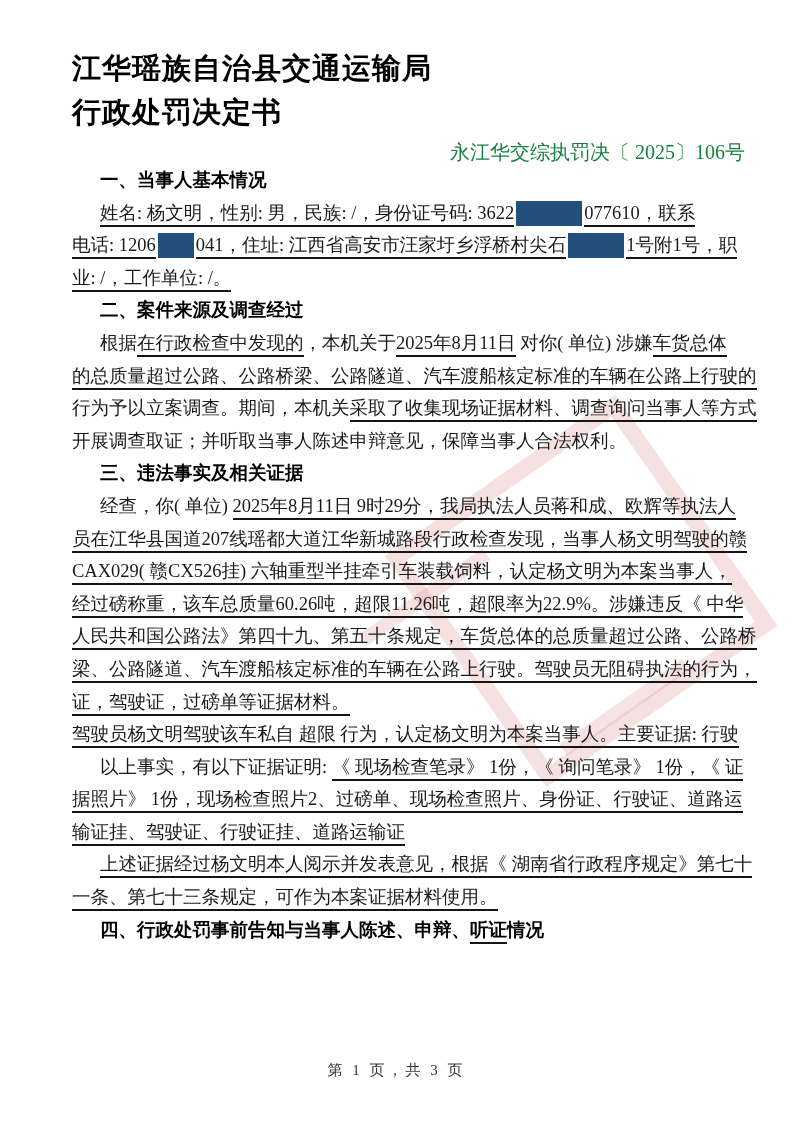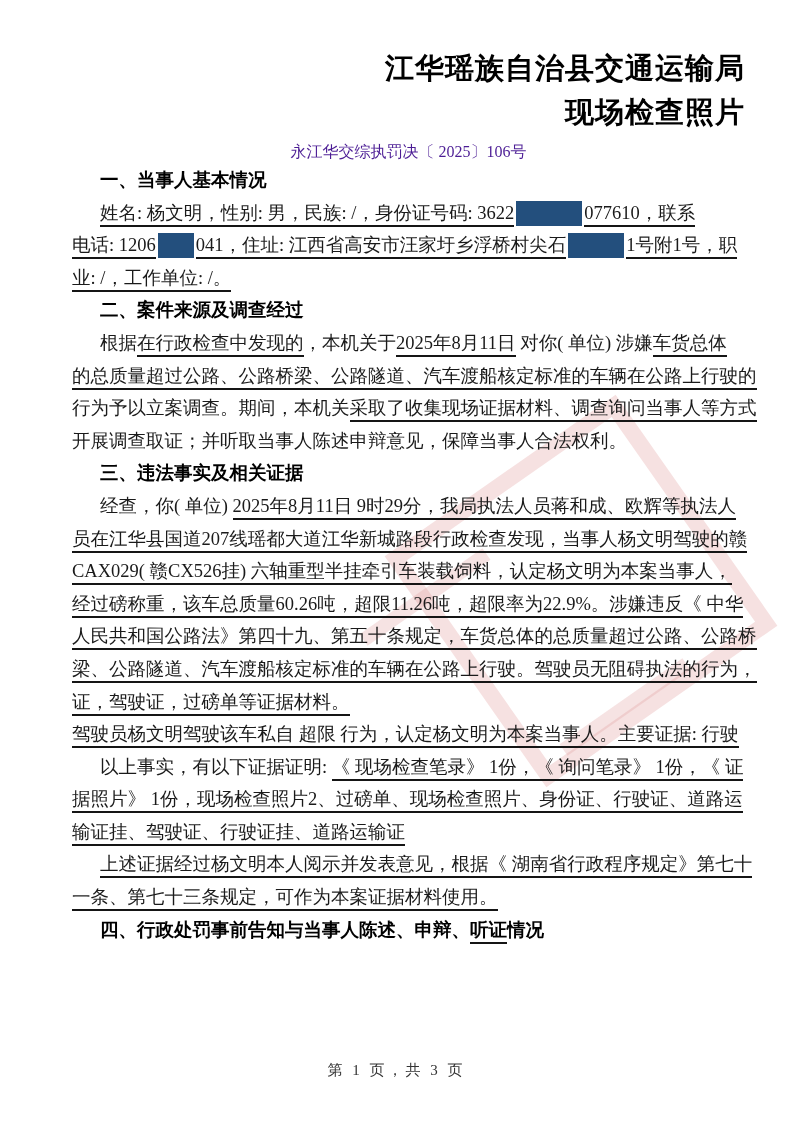--- a/index.html
+++ b/index.html
@@ -11,33 +11,33 @@
     overflow:hidden;
     font-family:"Liberation Serif","DejaVu Serif",serif;
     color:#1a1a1a;
   }
   .content{
     position:relative;
     padding:46px 48px 0 72px;
     z-index:2;
   }
   .title{
-    text-align:right;
+    text-align:left;
     font-size:29px;
     font-weight:bold;
     line-height:44px;
     color:#000;
     letter-spacing:1px;
   }
   .doc-number{
-    text-align:center;
-    font-size:16px;
+    text-align:right;
+    font-size:20px;
     line-height:24px;
     margin-top:6px;
-    color:#4c1d95;
+    color:#15803d;
   }
   .body-block{}
   .ln{
     font-size:18.5px;
     line-height:32.6px;
     height:32.6px;
     white-space:nowrap;
     overflow:visible;
   }
   .hd{font-weight:bold;color:#000;}
@@ -91,21 +91,21 @@
 <div class="page">
 
   <div class="watermark">
     <div class="wm-box" style="border-color: rgb(224, 154, 154);"></div>
     <div class="wm-bar1" style="background: rgb(224, 154, 154);"></div>
     <div class="wm-bar2" style="background: rgb(224, 154, 154);"></div>
   </div>
 
   <div class="content">
     <div class="title">江华瑶族自治县交通运输局</div>
-    <div class="title">现场检查照片</div>
+    <div class="title">行政处罚决定书</div>
     <div class="doc-number">永江华交综执罚决〔 2025〕106号</div>
     <div class="body-block">
         <div class="ln hd ind"><span>一、当事人基本情况</span></div>
         <div class="ln ind"><span class="u">姓名: 杨文明，性别: 男，民族: /，身份证号码: 3622</span><span class="redact" style="width: 66px; background: rgb(35, 79, 125);"></span><span class="u">077610，联系</span></div>
         <div class="ln"><span class="u">电话: 1206</span><span class="redact" style="width: 36px; background: rgb(35, 79, 125);"></span><span class="u">041，住址: 江西省高安市汪家圩乡浮桥村尖石</span><span class="redact" style="width: 56px; background: rgb(35, 79, 125);"></span><span class="u">1号附1号，职</span></div>
         <div class="ln"><span class="u">业: /，工作单位: /。</span></div>
         <div class="ln hd ind"><span>二、案件来源及调查经过</span></div>
         <div class="ln ind"><span>根据</span><span class="u">在行政检查中发现的</span><span>，本机关于</span><span class="u">2025年8月11日</span><span> 对你( 单位) 涉嫌</span><span class="u">车货总体</span></div>
         <div class="ln"><span class="u">的总质量超过公路、公路桥梁、公路隧道、汽车渡船核定标准的车辆在公路上行驶的</span></div>
         <div class="ln"><span>行为予以立案调查。期间，本机关</span><span class="u">采取了收集现场证据材料、调查询问当事人等方式</span></div>

